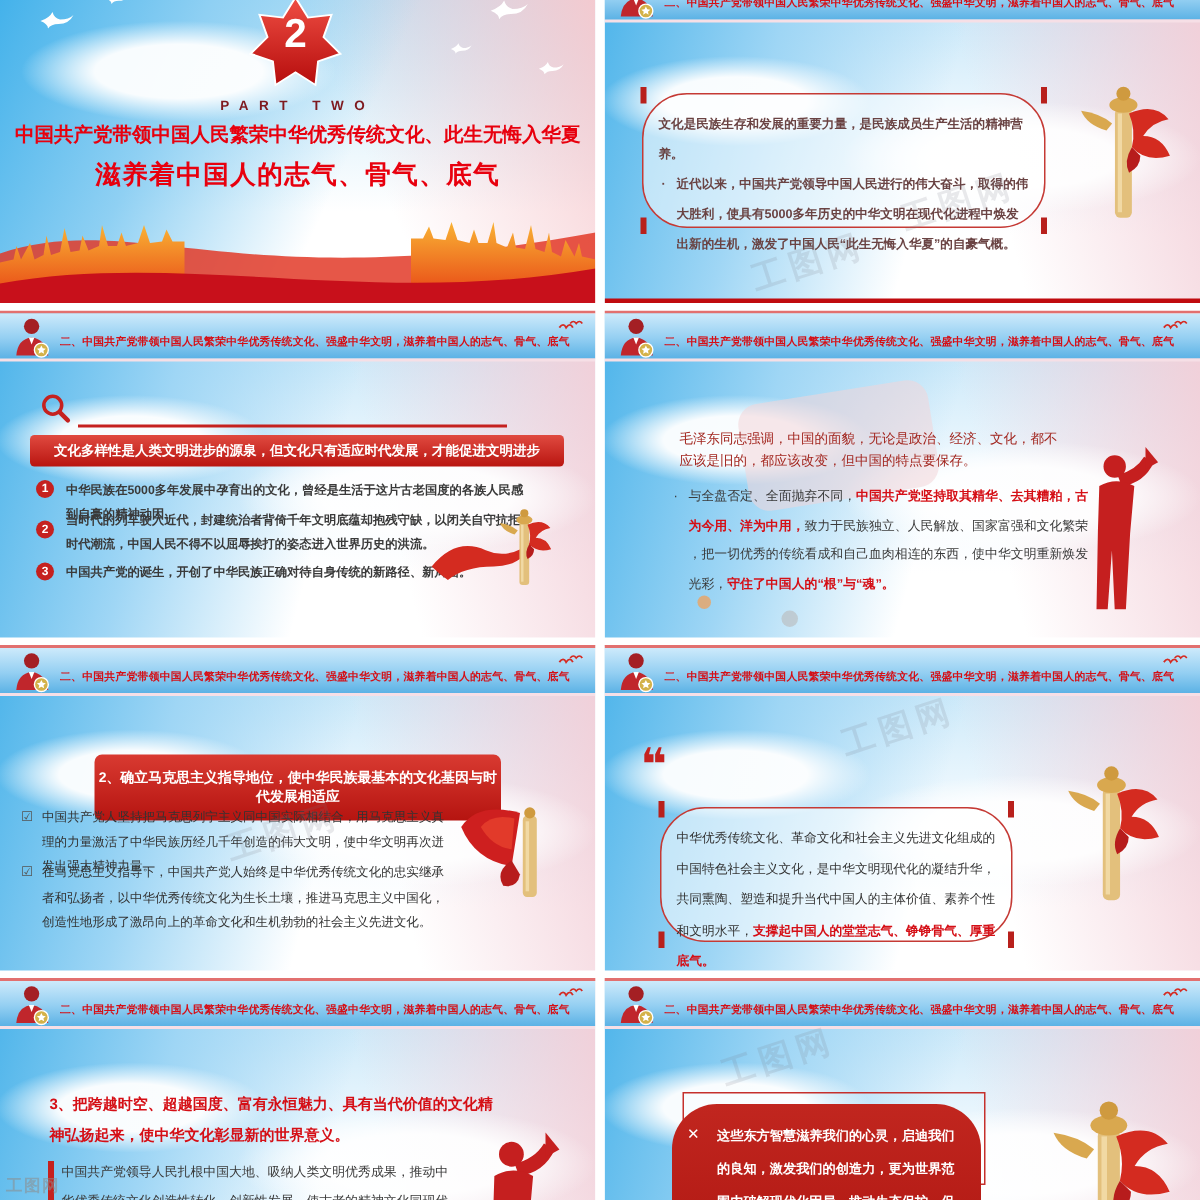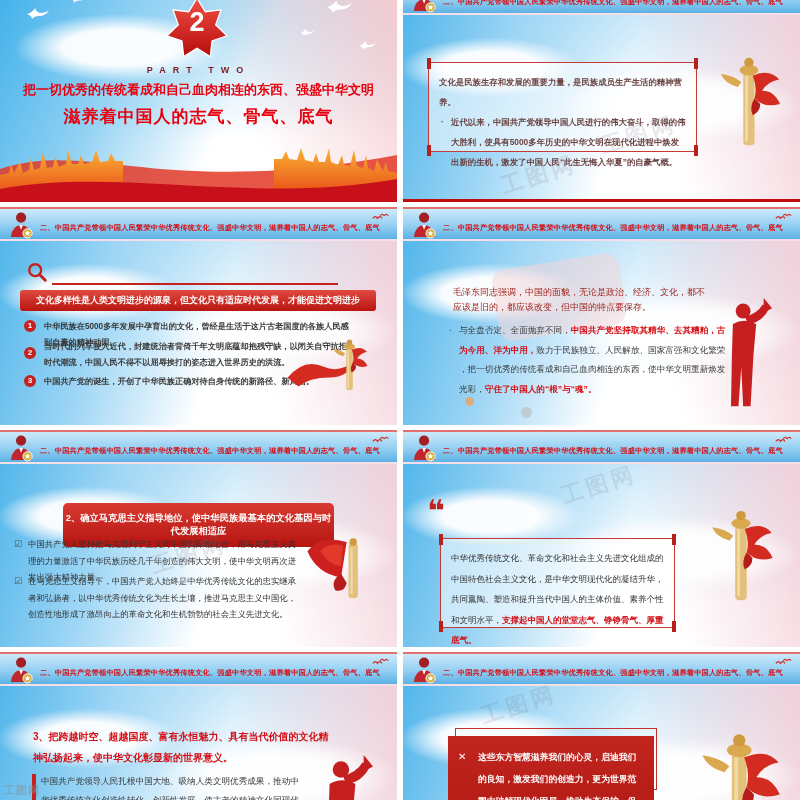--- a/index.html
+++ b/index.html
@@ -32,21 +32,21 @@
     background:linear-gradient(180deg,#cdeafb 0%,#94cff2 55%,#5cb2e5 100%);
     border-bottom:2px solid #f6dfe6;}
   .hdr-title{position:absolute;left:40px;right:16px;top:0;height:38px;display:flex;align-items:center;
     color:#d50f16;font-weight:bold;font-size:7.2px;letter-spacing:.2px;}
   .hdr-icon{position:absolute;left:9px;top:2px;width:26px;height:28px;}
   .hdr-birds{position:absolute;right:7px;top:4px;width:18px;height:9px;}
   .footband{position:absolute;left:0;bottom:0;width:100%;height:4px;background:#c00b0f;}
 
   .abs{position:absolute;}
   .redtxt{color:#d50f16;font-weight:bold;}
-  .cjk{word-break:break-all;line-break:anywhere;}
+  .cjk{word-break:break-all;line-break:anywhere;border-radius:30px;}
 
   
   .part-label{left:0;right:0;top:84px;text-align:center;color:#7e1a1f;font-weight:bold;
     font-size:9px;letter-spacing:7px;}
   .t1{left:4px;right:4px;top:100px;text-align:center;color:#e8000e;font-weight:bold;font-size:13px;}
   .t2{left:0;right:0;top:124px;text-align:center;color:#e8000e;font-weight:bold;font-size:17px;letter-spacing:1px;}
   .star-num{left:165px;top:16px;width:64px;height:64px;}
   .star-num .n{position:absolute;left:0;top:10px;width:64px;text-align:center;color:#fff;
     font-size:27px;font-weight:bold;}
 
@@ -191,21 +191,21 @@
     <svg class="abs" style="left:358px;top:58px;width:19px;height:12px">
         <use href="#sym-dove"></use>
       </svg>
     <div class="abs star-num">
       <svg style="width:64px;height:64px">
           <use href="#sym-star7"></use>
         </svg>
       <div class="n">2</div>
     </div>
     <div class="abs part-label">PART TWO</div>
-    <div class="abs t1">把一切优秀的传统看成和自己血肉相连的东西、强盛中华文明</div>
+    <div class="abs t1">中国共产党带领中国人民繁荣中华优秀传统文化、此生无悔入华夏</div>
     <div class="abs t2">滋养着中国人的志气、骨气、底气</div>
     <svg class="abs" style="left:0;bottom:0;width:397px;height:78px" viewBox="0 0 397 78">
       <path d="M0 44 C 90 14, 160 74, 397 30 L397 78 L0 78 Z" fill="#e23a28" opacity=".85"></path>
       <path d="M0 78 L0 50 l9 -2 2 -9 3 9 6 -11 3 11 6 -3 2 -13 3 13 6 -2 3 -16 4 16 6 -1 2 -10 4 10 7 -3 2 -14 4 14 6 0 3 -9 3 9 8 -2 4 -12 4 12 8 -1 3 -8 4 8 8 0 0 34 Z" fill="url(#gOrange)"></path>
       <path d="M397 78 L397 48 l-9 -2 -2 -9 -3 9 -6 -11 -3 11 -6 -3 -2 -13 -3 13 -6 -2 -3 -16 -4 16 -6 -1 -2 -10 -4 10 -7 -3 -2 -14 -4 14 -6 0 -3 -9 -3 9 -8 -2 -4 -12 -4 12 -8 -1 -3 -8 -4 8 -8 0 0 34 Z" fill="url(#gOrange)"></path>
       <path d="M0 64 C 120 42, 250 80, 397 54 L397 78 L0 78 Z" fill="#c8101b"></path>
     </svg>
   </div>
 
   <div class="slide s-r1r content">

